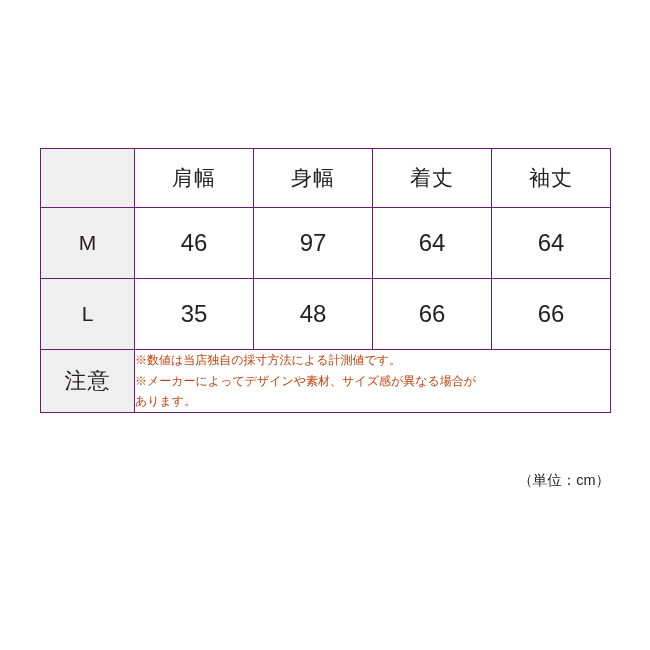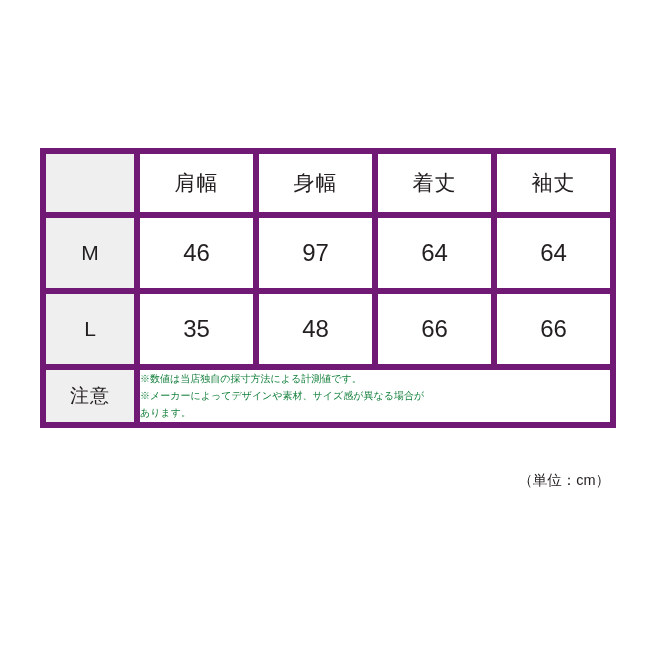--- a/index.html
+++ b/index.html
@@ -25,21 +25,21 @@
     top: 148px;
     width: 570px;
   }
   table.size-table {
     border-collapse: collapse;
     width: 570px;
     table-layout: fixed;
   }
   table.size-table td,
   table.size-table th {
-    border: 6px solid #701a75;
+    border: 1px solid #701a75;
     padding: 0;
     font-weight: normal;
     background: #ffffff;
   }
   
   col.c-label { width: 94px; }
   col.c-val   { width: 119px; }
 
   .hdr-cell {
     height: 58px;
@@ -64,31 +64,31 @@
     text-align: center;
     vertical-align: middle;
     font-size: 24px;
     color: #231f20;
     height: 70px;
   }
   .note-label {
     background: #efefef !important;
     text-align: center;
     vertical-align: middle;
-    font-size: 19px;
+    font-size: 22px;
     color: #231f20;
     letter-spacing: 1px;
   }
   .note-body {
     text-align: left;
     vertical-align: middle;
     padding: 14px 14px 16px 14px;
-    font-size: 10px;
+    font-size: 12px;
     line-height: 1.72;
-    color: #15803d;
+    color: #c2410c;
   }
   .note-body p {
     margin: 0;
   }
   .unit {
     position: absolute;
     left: 40px;
     top: 447px;
     width: 570px;
     text-align: right;

